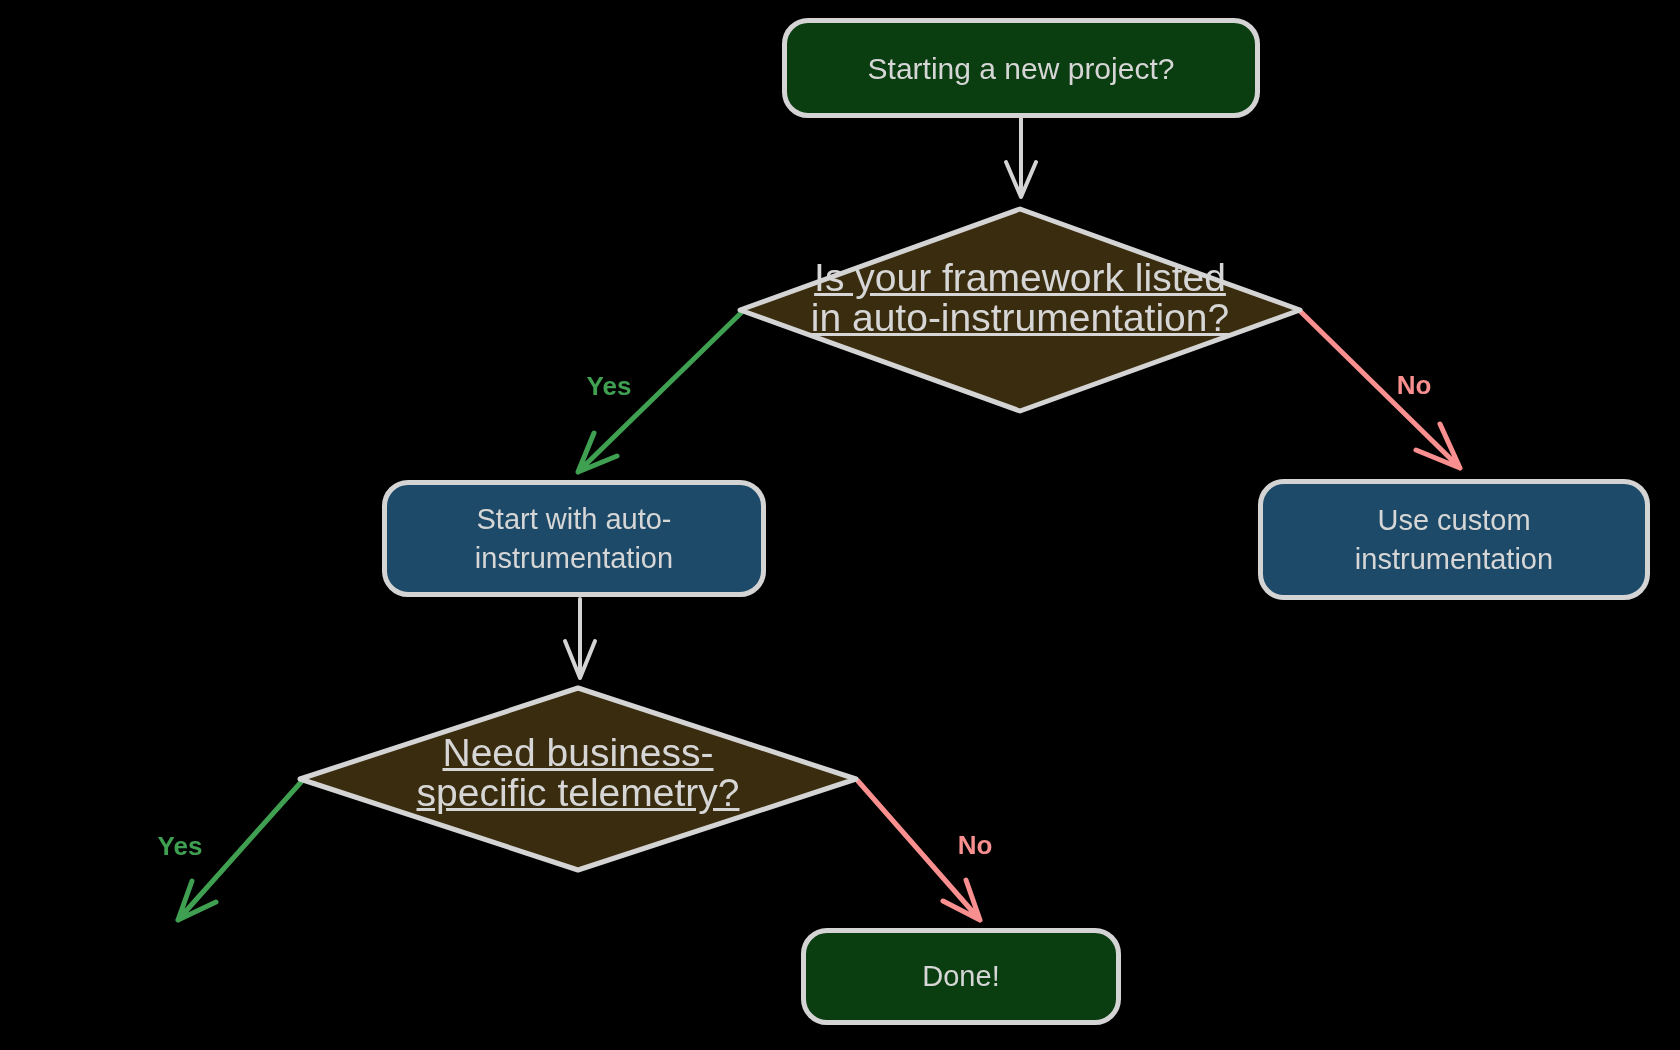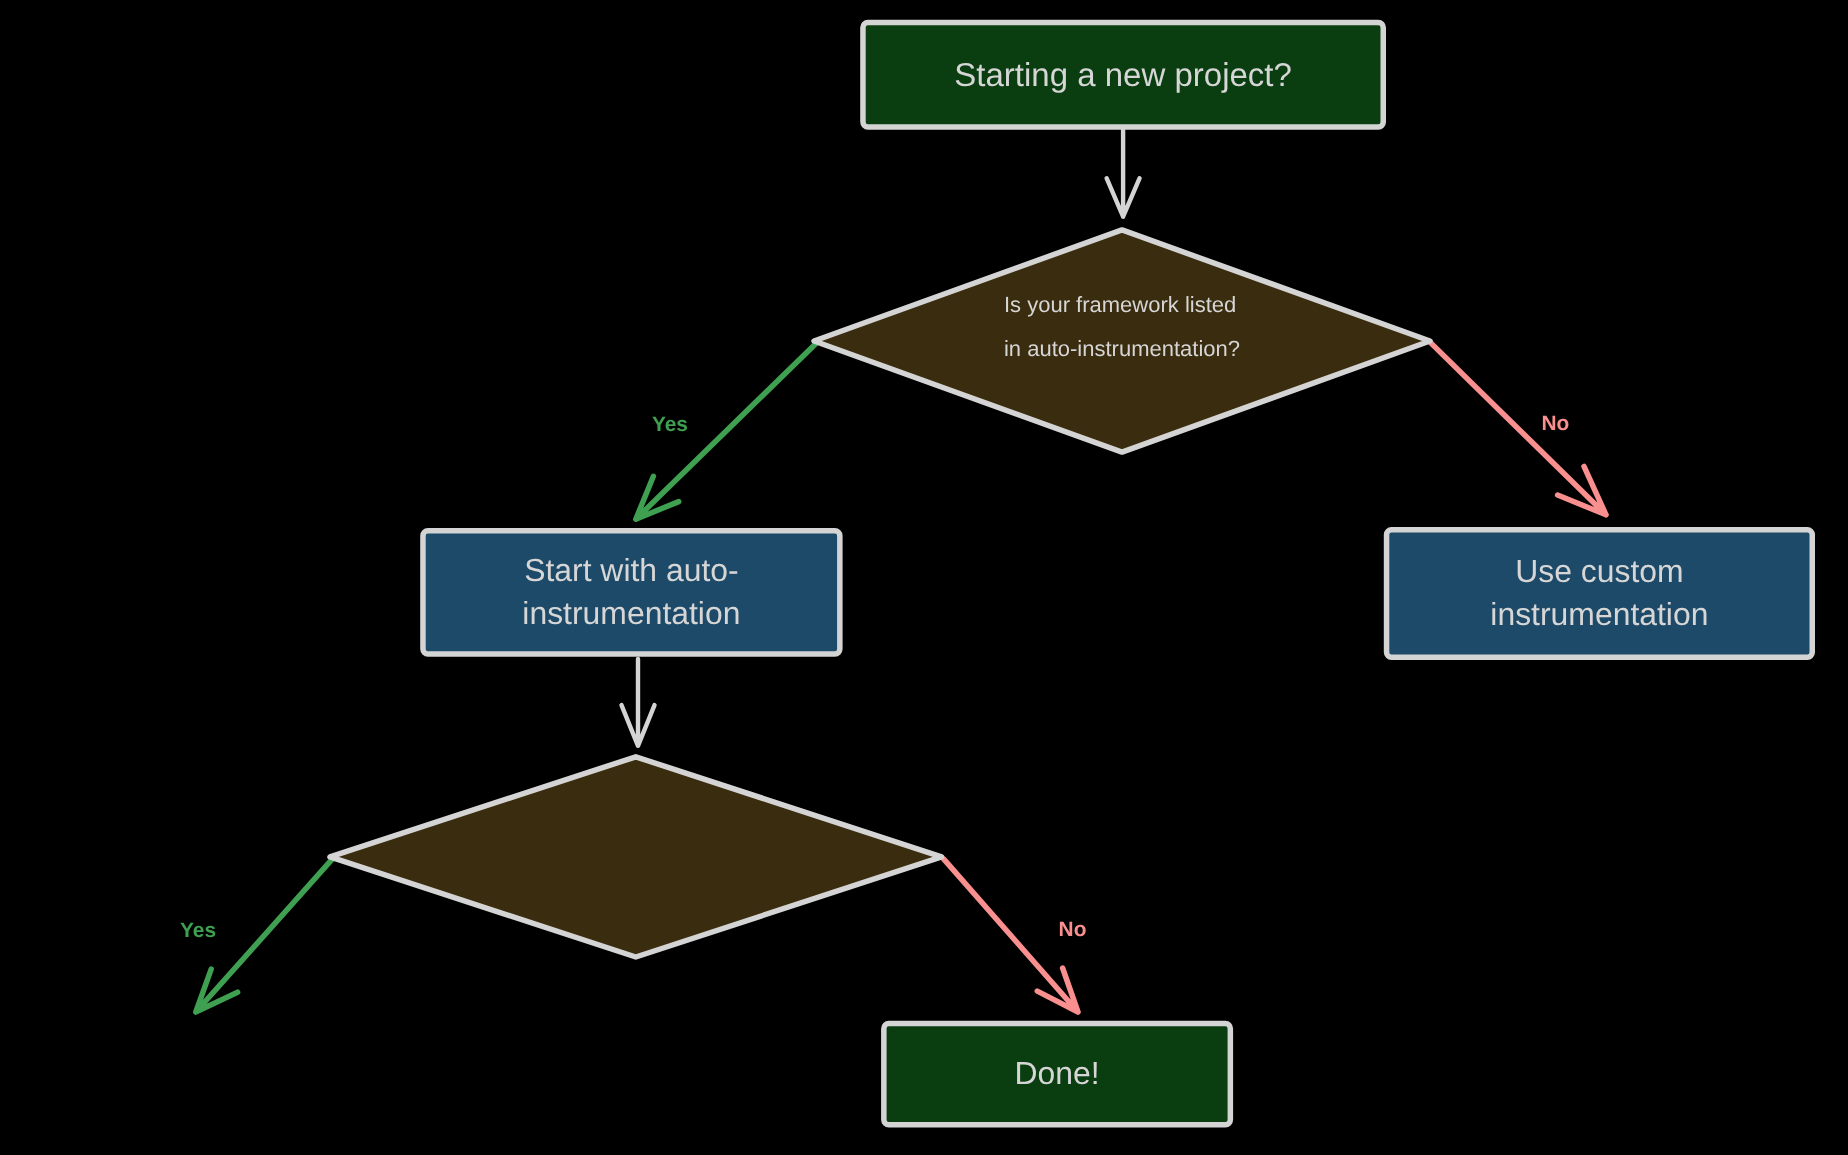--- a/index.html
+++ b/index.html
@@ -21,36 +21,36 @@
   }
   .canvas{position:relative;width:1680px;height:1050px;}
   svg.layer{position:absolute;left:0;top:0;width:1680px;height:1050px;}
   .edge{fill:none;stroke-linecap:round;stroke-linejoin:round;}
   .edge.gray{stroke:var(--outline);stroke-width:4;}
   .edge.green{stroke:var(--yes-green);stroke-width:5;}
   .edge.pink{stroke:var(--no-pink);stroke-width:5;}
   .decision{fill:var(--decision-brown);stroke:var(--outline);stroke-width:5;stroke-linejoin:round;}
   .node{
     position:absolute;box-sizing:border-box;
-    border:5px solid var(--outline);border-radius:7px;
+    border:5px solid var(--outline);border-radius:26px;
     display:flex;align-items:center;justify-content:center;
     text-align:center;color:var(--text);
     font-size:29px;line-height:39px;white-space:pre-line;
   }
   .node.green{background:var(--node-green);}
   .node.blue{background:var(--node-blue);}
   .node.start{font-size:30px;}
   .decision-label{
     position:absolute;display:flex;align-items:center;justify-content:center;
-    text-align:left;color:var(--text);
-    font-size:20px;line-height:40px;white-space:pre-line;
+    text-align:center;color:var(--text);
+    font-size:39px;line-height:40px;white-space:pre-line;text-decoration:underline;
   }
   .edge-label{
     position:absolute;transform:translate(-50%,-50%);
-    font-size:19px;font-weight:bold;line-height:1;
+    font-size:26px;font-weight:bold;line-height:1;
   }
   .edge-label.yes{color:var(--yes-green);}
   .edge-label.no{color:var(--no-pink);}
 </style>
 </head>
 <body>
 
 <div class="canvas">
 
   <svg class="layer" viewBox="0 0 1680 1050">
@@ -86,19 +86,21 @@
   </div>
 
 
   <div class="node green" style="left:801px;top:928px;width:320px;height:97px;">
     <span>Done!</span>
   </div>
 
   <div class="decision-label" style="left:800px;top:256px;width:440px;height:84px;">Is your framework listed
 in auto-instrumentation?</div>
 
+  <div class="decision-label" style="left:358px;top:731px;width:440px;height:84px;">Need business-
+specific telemetry?</div>
 
   <div class="edge-label yes" style="left:609px;top:386px;">Yes</div>
   <div class="edge-label no" style="left:1414px;top:385px;">No</div>
   <div class="edge-label yes" style="left:180px;top:846px;">Yes</div>
   <div class="edge-label no" style="left:975px;top:845px;">No</div>
 
 </div>
 
 </body></html>

